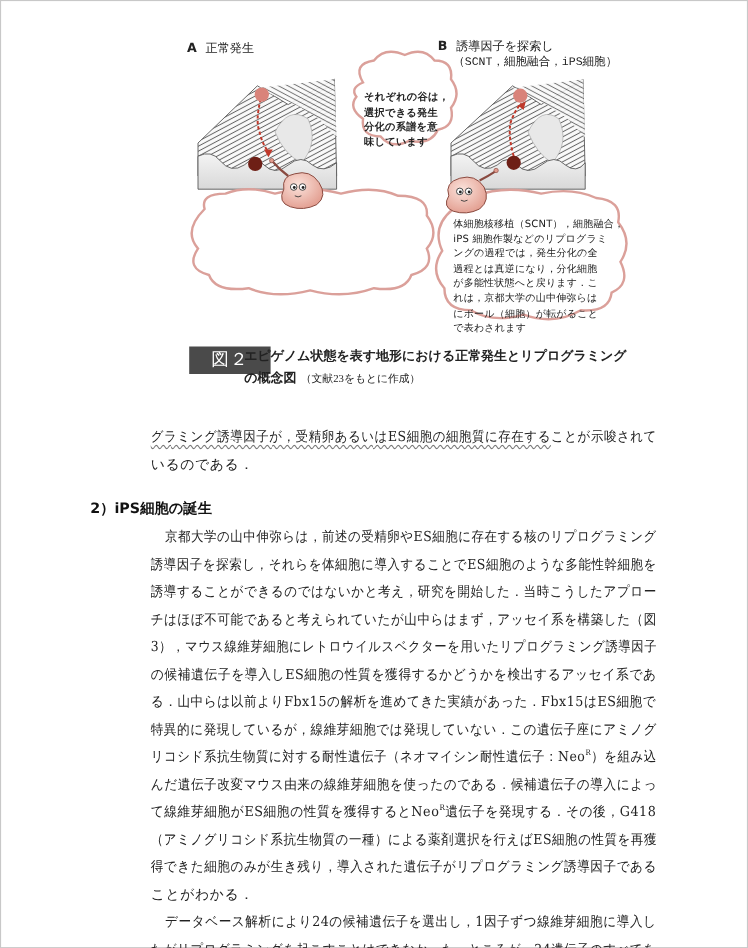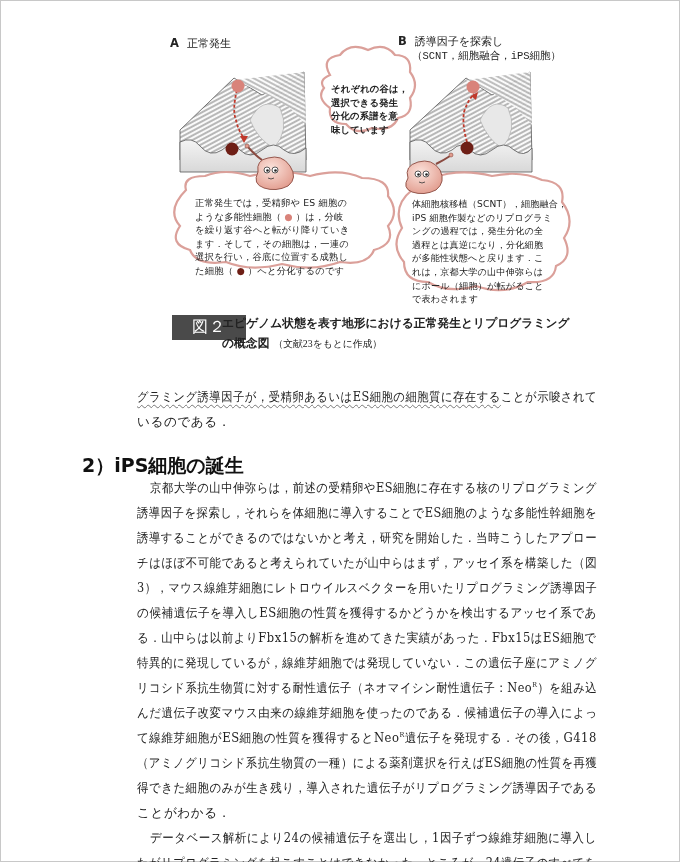--- a/index.html
+++ b/index.html
@@ -18,21 +18,21 @@
   .caption { position:absolute; left:172px; top:315px; width:420px; }
   .fig-badge { position:absolute; left:0; top:0; background:#4a4a4a; color:#fff; font-family:"DejaVu Sans", sans-serif;
                font-weight:normal; font-size:16px; padding:2px 20px; letter-spacing:1px; }
   .cap-title { position:absolute; left:50px; top:1px; font-family:"DejaVu Sans", sans-serif; font-weight:bold; font-size:11.8px; color:#222; white-space:nowrap; }
   .cap-title2 { position:absolute; left:50px; top:21px; font-family:Liberation Serif, serif; font-weight:bold; font-size:11.8px; color:#222; white-space:nowrap; }
   .cap-ref { font-weight:normal; font-size:9.8px; margin-left:4px; }
 
   
   .text-line { position:absolute; font-family:"DejaVu Serif", serif; font-size:12.6px; color:#222; white-space:nowrap; letter-spacing:0.55px; }
   .wavy { text-decoration: underline wavy #777; text-decoration-thickness:1px; text-underline-offset:3px; }
-  .section-heading { position:absolute; left:82px; top:453px; font-family:"DejaVu Sans", sans-serif; font-weight:bold; font-size:19px; color:#111; white-space:nowrap; }
+  .section-heading { position:absolute; left:82px; top:453px; font-family:"DejaVu Sans", sans-serif; font-weight:bold; font-size:13px; color:#111; white-space:nowrap; }
   sup { font-size:7px; vertical-align:super; line-height:0; }
 </style>
 </head>
 <body>
 
 <div class="page-border"></div>
 
 <div class="fig">
   <div class="panel-label" style="left:170px; top:36px;">
     <b>A</b><span>正常発生</span>
@@ -113,28 +113,20 @@
     </g>
   </svg>
 
   <div class="bubble-text" style="left:331px; top:82px;font-weight:bold;">
     <div>それぞれの谷は，</div>
     <div>選択できる発生</div>
     <div>分化の系譜を意</div>
     <div>味しています</div>
   </div>
 
-  <div class="bubble-text" style="left:195px; top:196px;">
-    <div>正常発生では，受精卵や ES 細胞の</div>
-    <div>ような多能性細胞（ <span style="color:#d9837a;">●</span> ）は，分岐</div>
-    <div>を繰り返す谷へと転がり降りていき</div>
-    <div>ます．そして，その細胞は，一連の</div>
-    <div>選択を行い，谷底に位置する成熟し</div>
-    <div>た細胞（ <span style="color:#6e1f16;">●</span> ）へと分化するのです</div>
-  </div>
 
   <div class="bubble-text" style="left:412px; top:198px; font-size:9.1px;">
     <div>体細胞核移植（SCNT），細胞融合，</div>
     <div>iPS 細胞作製などのリプログラミ</div>
     <div>ングの過程では，発生分化の全</div>
     <div>過程とは真逆になり，分化細胞</div>
     <div>が多能性状態へと戻ります．こ</div>
     <div>れは，京都大学の山中伸弥らは</div>
     <div>にボール（細胞）が転がること</div>
     <div>で表わされます</div>

